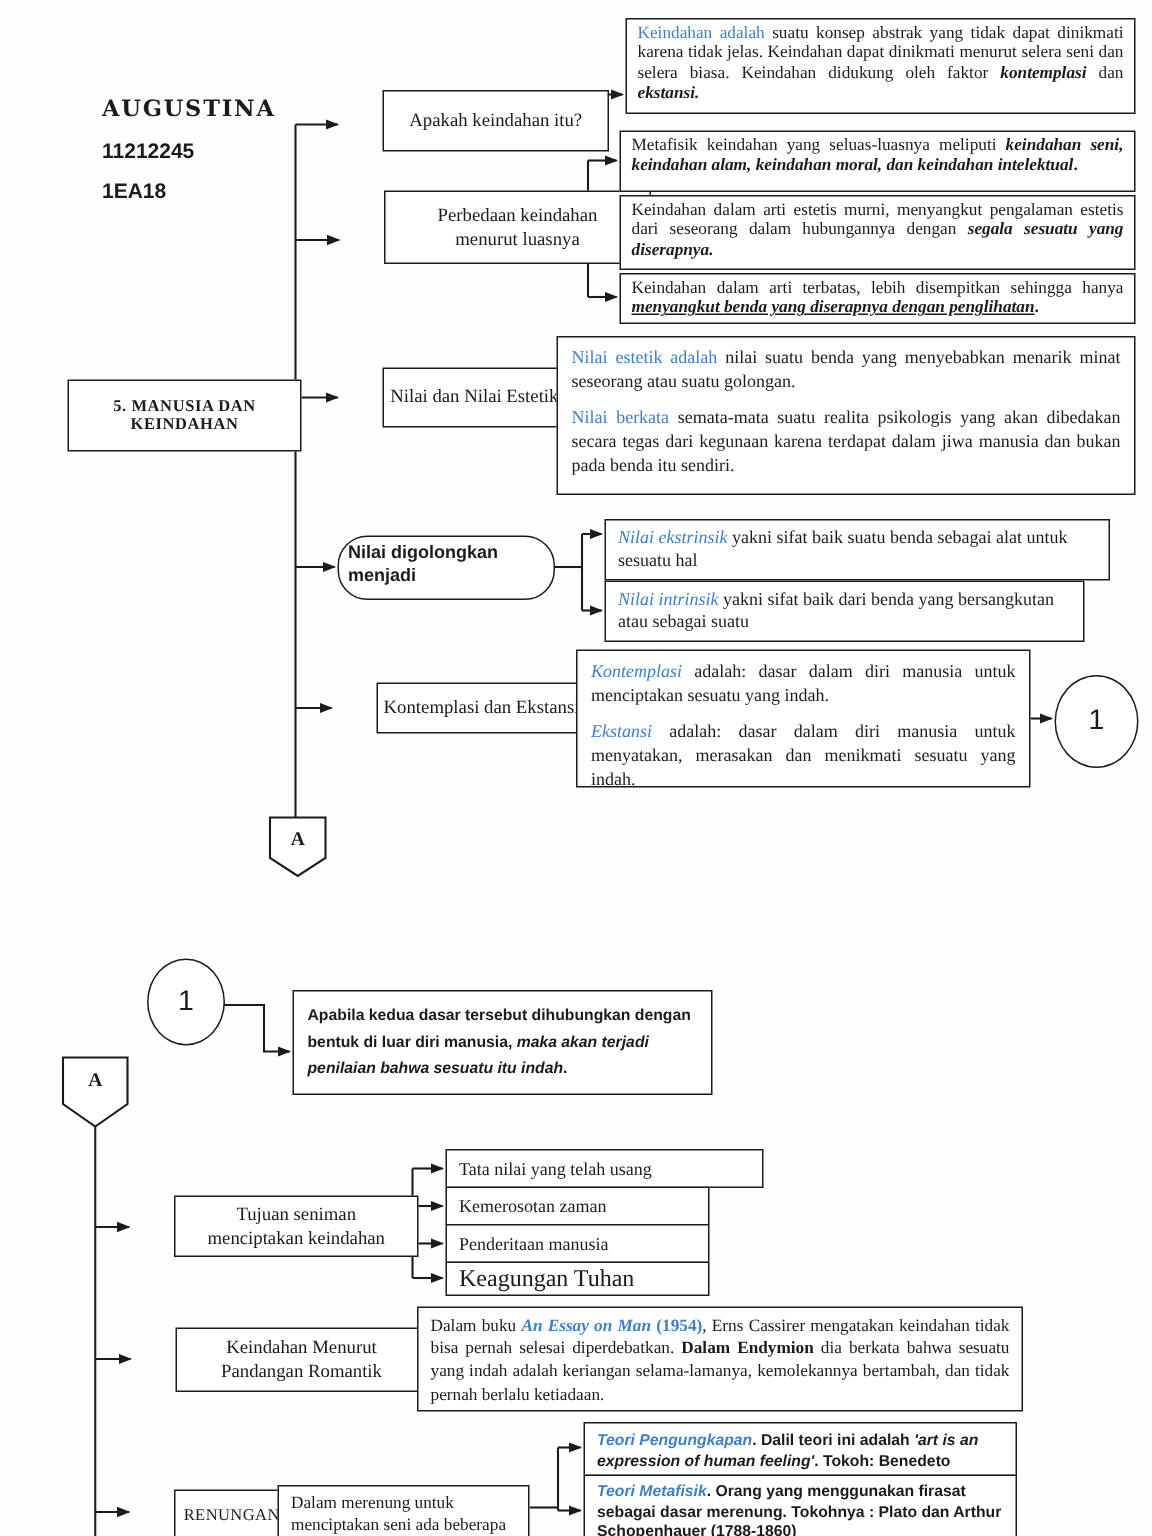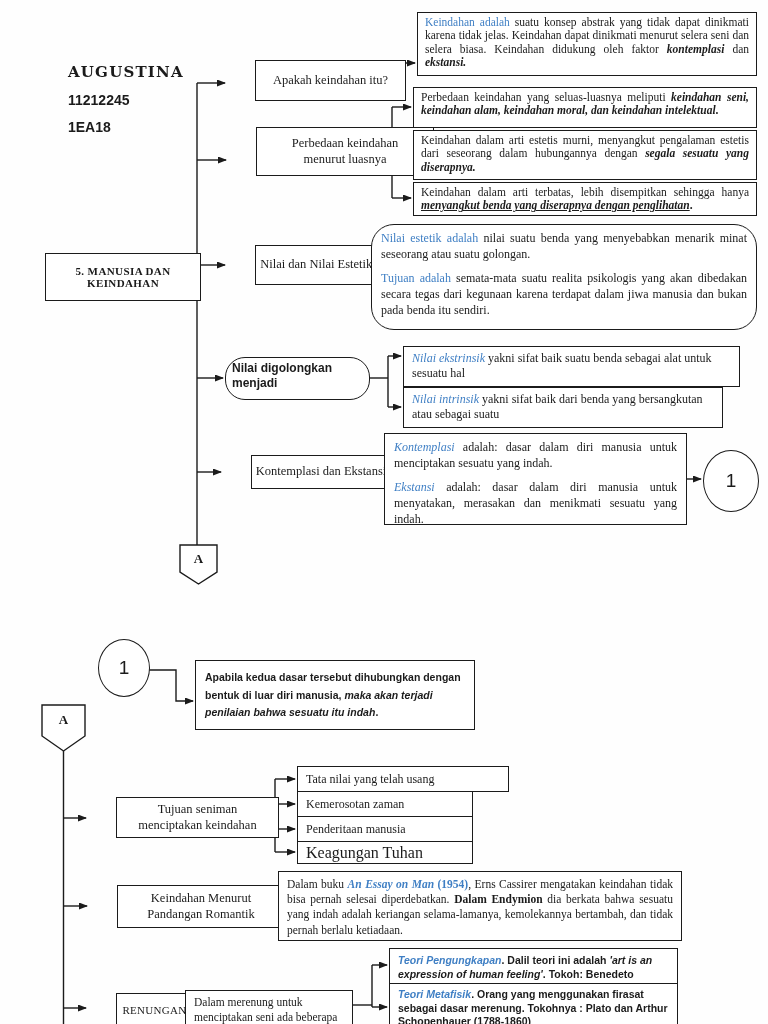--- a/index.html
+++ b/index.html
@@ -96,26 +96,26 @@
   <div class="hdr-sub" style="top:119px;">1EA18</div>
 
   <div class="box center rootbox" style="left:17px;top:253px;width:156px;height:48px;">5. MANUSIA DAN KEINDAHAN</div>
   <div class="box center topic" style="left:227px;top:60px;width:151px;height:41px;">Apakah keindahan itu?</div>
   <div class="box center topic" style="left:228px;top:127px;width:178px;height:49px;padding:12px 14px;">Perbedaan keindahan menurut luasnya</div>
   <div class="box center topic" style="left:227px;top:245px;width:128px;height:40px;">Nilai dan Nilai Estetika</div>
   <div class="box topic sans" style="left:225px;top:357px;width:145px;height:43px;padding:3px 6px;font-weight:bold;font-size:12px;">Nilai digolongkan menjadi</div>
   <div class="box center topic" style="left:223px;top:455px;width:140px;height:34px;">Kontemplasi dan Ekstansi</div>
 
   <div class="box thick detail" style="left:417px;top:12px;width:340px;height:64px;"><span class="seg-blue">Keindahan adalah</span><span> suatu konsep abstrak yang tidak dapat dinikmati karena tidak jelas. Keindahan dapat dinikmati menurut selera seni dan selera biasa. Keindahan didukung oleh faktor </span><span class="seg-b seg-i">kontemplasi</span><span> dan </span><span class="seg-b seg-i">ekstansi.</span></div>
-  <div class="box detail" style="left:413px;top:87px;width:344px;height:41px;"><span>Perbedaan keindahan yang seluas-luasnya meliputi </span><span class="seg-b seg-i">keindahan seni, keindahan alam, keindahan moral, dan keindahan intelektual</span><span class="seg-b">.</span></div>
+  <div class="box detail" style="left:413px;top:87px;width:344px;height:41px;"><span>Metafisik keindahan yang seluas-luasnya meliputi </span><span class="seg-b seg-i">keindahan seni, keindahan alam, keindahan moral, dan keindahan intelektual</span><span class="seg-b">.</span></div>
   <div class="box detail" style="left:413px;top:130px;width:344px;height:50px;"><span>Keindahan dalam arti estetis murni, menyangkut pengalaman estetis dari seseorang dalam hubungannya dengan </span><span class="seg-b seg-i">segala sesuatu yang diserapnya.</span></div>
   <div class="box detail" style="left:413px;top:182px;width:344px;height:34px;"><span>Keindahan dalam arti terbatas, lebih disempitkan sehingga hanya </span><span class="seg-b seg-i seg-u">menyangkut benda yang diserapnya dengan penglihatan</span><span class="seg-b">.</span></div>
-  <div class="box thick detail-lg" style="left:371px;top:224px;width:386px;height:106px;border-radius:23px;">
+  <div class="box thick detail-lg" style="left:371px;top:224px;width:386px;height:106px;">
     <div><span class="seg-blue">Nilai estetik adalah</span><span> nilai suatu benda yang menyebabkan menarik minat seseorang atau suatu golongan.</span></div>
-    <div class="para2"><span class="seg-blue">Tujuan adalah</span><span> semata-mata suatu realita psikologis yang akan dibedakan secara tegas dari kegunaan karena terdapat dalam jiwa manusia dan bukan pada benda itu sendiri.</span></div>
+    <div class="para2"><span class="seg-blue">Nilai berkata</span><span> semata-mata suatu realita psikologis yang akan dibedakan secara tegas dari kegunaan karena terdapat dalam jiwa manusia dan bukan pada benda itu sendiri.</span></div>
   </div>
   <div class="box detail-md" style="left:403px;top:346px;width:337px;height:41px;"><span class="seg-blue seg-i">Nilai ekstrinsik</span><span> yakni sifat baik suatu benda sebagai alat untuk sesuatu hal</span></div>
   <div class="box detail-md" style="left:403px;top:387px;width:320px;height:41px;"><span class="seg-blue seg-i">Nilai intrinsik</span><span> yakni sifat baik dari benda yang bersangkutan atau sebagai suatu</span></div>
   <div class="box thick detail-lg" style="left:384px;top:433px;width:303px;height:92px;">
     <div><span class="seg-blue seg-i">Kontemplasi</span><span> adalah: dasar dalam diri manusia untuk menciptakan sesuatu yang indah.</span></div>
     <div class="para2"><span class="seg-blue seg-i">Ekstansi</span><span> adalah: dasar dalam diri manusia untuk menyatakan, merasakan dan menikmati sesuatu yang indah.</span></div>
   </div>
 
   <div class="circle" style="left:703px;top:450px;width:54px;height:60px;">1</div>
   <div class="pent-label" style="left:180px;top:549px;width:37px;height:20px;">A</div>

